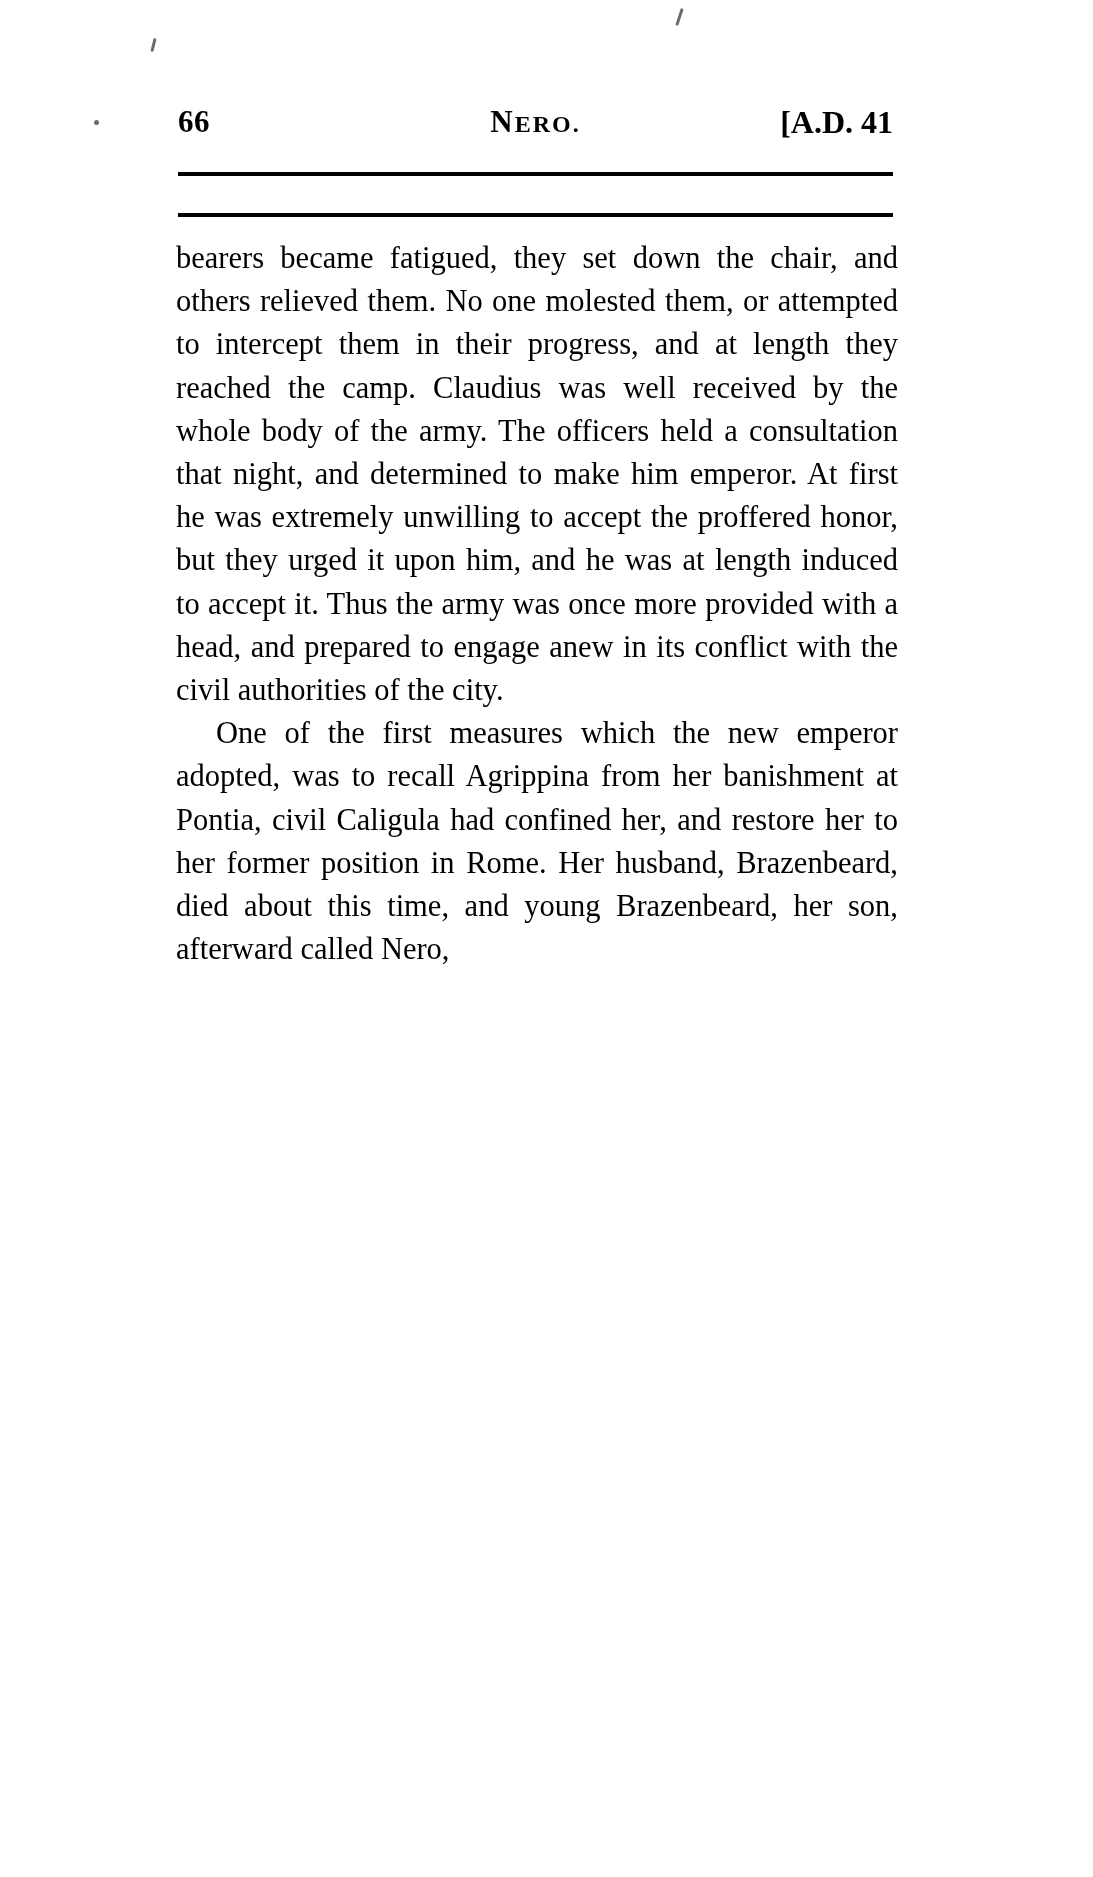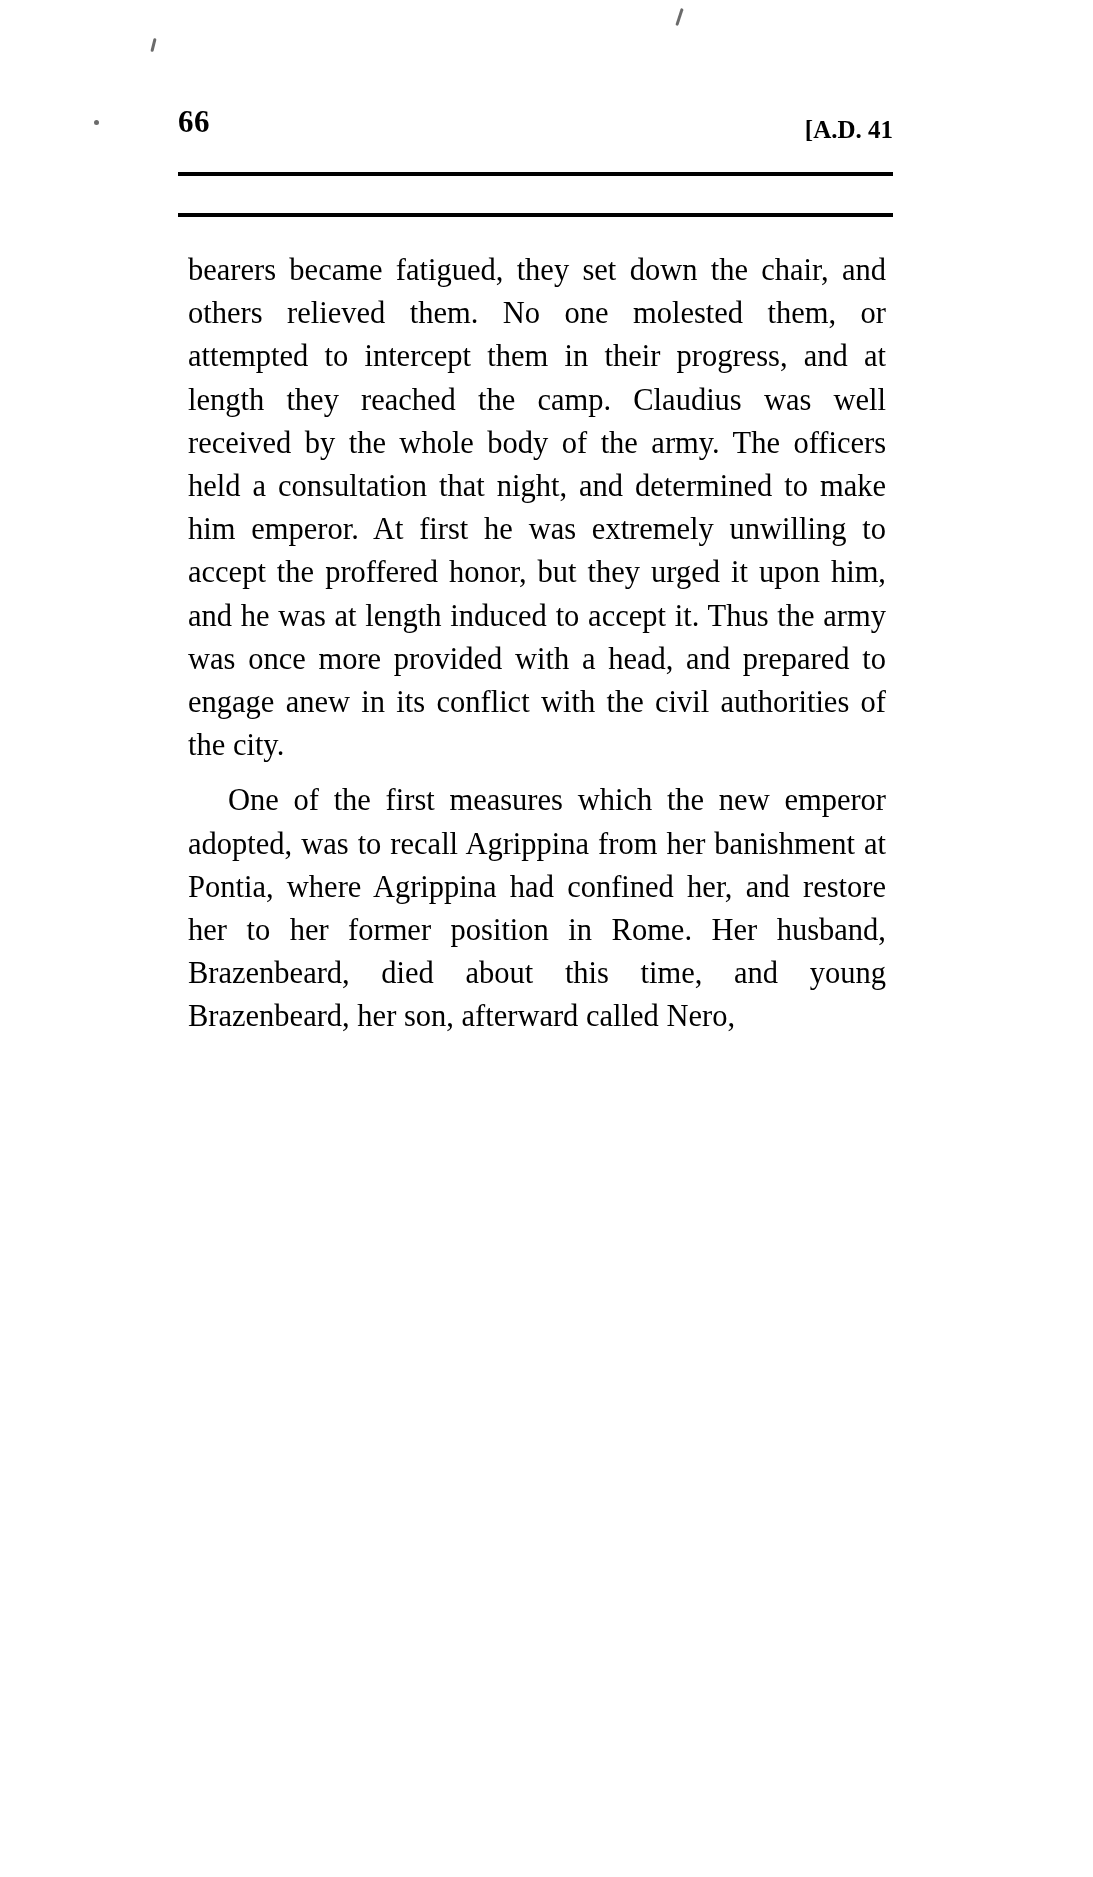--- a/index.html
+++ b/index.html
@@ -74,24 +74,23 @@
     font-weight: bold;
     letter-spacing: 2px;
   }
   .running-title .small-caps {
     font-size: 24px;
   }
   .date-ref {
     position: absolute;
     right: 0;
     top: 0;
-    font-size: 25px;
+    font-size: 32px;
     font-weight: bold;
     white-space: nowrap;
-    margin-top: 12px;
   }
 
   
   .rule {
     position: absolute;
     left: 165px;
     width: 715px;
     background: #000000;
   }
   .rule-top {
@@ -114,21 +113,21 @@
   }
 
   
   .body-text {
     position: absolute;
     left: 163px;
     top: 237px;
     width: 722px;
   }
   .para {
-    margin: 12px;
+    margin: 0;
     font-size: 30.5px;
     line-height: 43.2px;
     text-align: justify;
     text-justify: inter-word;
   }
   .para.indent {
     text-indent: 40px;
   }
   .para + .para {
     margin-top: 0;
@@ -138,24 +137,27 @@
 <body>
 
 <div class="page">
 
   <div class="speck speck-1"></div>
   <div class="speck speck-2"></div>
   <div class="speck speck-3"></div>
 
   <div class="header">
     <div class="folio">66</div>
+    <div class="running-title">
+      <span>N</span><span class="small-caps">ERO.</span>
+    </div>
     <div class="date-ref">[A.D. 41</div>
   </div>
 
   <div class="rule rule-top"></div>
   <div class="rule rule-bottom"></div>
 
   <div class="body-text">
     <p class="para">bearers became fatigued, they set down the chair, and others relieved them. No one molested them, or attempted to intercept them in their progress, and at length they reached the camp. Claudius was well received by the whole body of the army. The officers held a consultation that night, and determined to make him emperor. At first he was extremely unwilling to accept the proffered honor, but they urged it upon him, and he was at length induced to accept it. Thus the army was once more provided with a head, and prepared to engage anew in its conflict with the civil authorities of the city.</p>
-    <p class="para indent">One of the first measures which the new emperor adopted, was to recall Agrippina from her banishment at Pontia, where Agrippina had confined her, and restore her to her former position in Rome. Her husband, Brazenbeard, died about this time, and young Brazenbeard, her son, afterward called Nero,</p>
+    <p class="para indent">One of the first measures which the new emperor adopted, was to recall Agrippina from her banishment at Pontia, civil Caligula had confined her, and restore her to her former position in Rome. Her husband, Brazenbeard, died about this time, and young Brazenbeard, her son, afterward called Nero,</p>
   </div>
 
 </div>
 
 </body></html>

